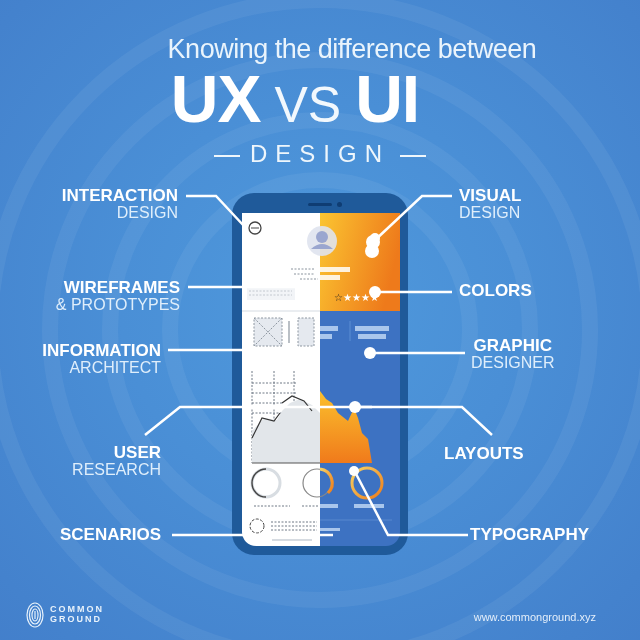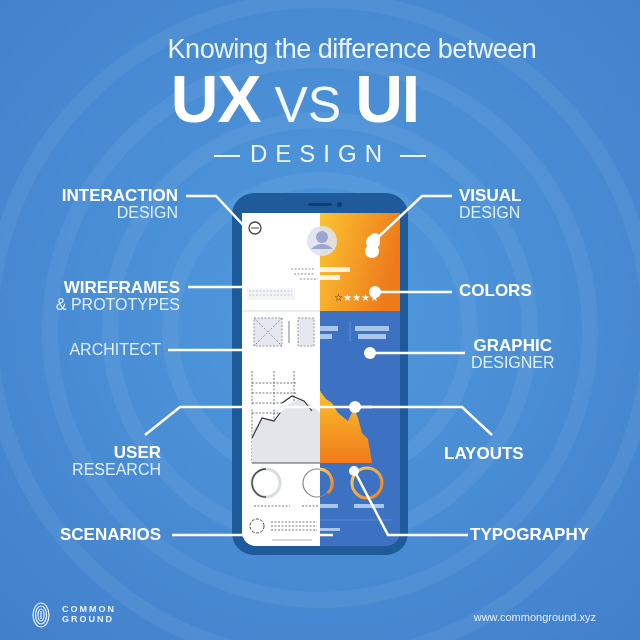--- a/index.html
+++ b/index.html
@@ -14,21 +14,21 @@
   .title-sub{position:absolute;left:0;width:640px;top:140px;text-align:center;font-size:24px;letter-spacing:8px;color:#eef6fc;}
   .title-sub .dash{display:inline-block;width:26px;height:2px;background:#eef6fc;vertical-align:middle;margin:0 10px;}
   .lbl{position:absolute;line-height:1.05;}
   .lbl .b{font-weight:700;font-size:17px;display:block;}
   .lbl .l{font-weight:400;font-size:16px;display:block;color:#dfeefb;}
   .lbl.r{text-align:right;}
   .lbl.lft{text-align:left;}
   .phone{position:absolute;left:232px;top:193px;width:176px;height:362px;border-radius:22px;background:#1f5a9a;}
   .screen{position:absolute;left:242px;top:213px;width:158px;height:333px;border-radius:0 0 14px 14px;overflow:hidden;}
   .lines{position:absolute;left:0;top:0;width:640px;height:640px;}
-  .brand{position:absolute;left:32px;top:602px;display:flex;align-items:center;gap:12px;}
+  .brand{position:absolute;left:26px;top:602px;display:flex;align-items:center;gap:6px;}
   .brand-text{font-size:9px;font-weight:700;letter-spacing:2px;line-height:1.1;color:#e8f2fb;}
   .url{position:absolute;right:44px;top:611px;font-size:11px;color:#e3eefa;}
 </style>
 </head>
 <body>
 
 <svg class="rings" viewBox="0 0 640 640">
   <g fill="none" stroke="#ffffff" stroke-opacity="0.06" stroke-width="16">
     <circle cx="320" cy="330" r="150"></circle>
     <circle cx="320" cy="330" r="210"></circle>
@@ -173,20 +173,21 @@
 
 <div class="lbl r" style="right:462px;top:187px;">
   <span class="b">INTERACTION</span>
   <span class="l">DESIGN</span>
 </div>
 <div class="lbl r" style="right:460px;top:279px;">
   <span class="b">WIREFRAMES</span>
   <span class="l">&amp; PROTOTYPES</span>
 </div>
 <div class="lbl r" style="right:479px;top:342px;">
+  <span class="b">INFORMATION</span>
   <span class="l">ARCHITECT</span>
 </div>
 <div class="lbl r" style="right:479px;top:444px;">
   <span class="b">USER</span>
   <span class="l">RESEARCH</span>
 </div>
 <div class="lbl r" style="right:479px;top:526px;">
   <span class="b">SCENARIOS</span>
 </div>
 

